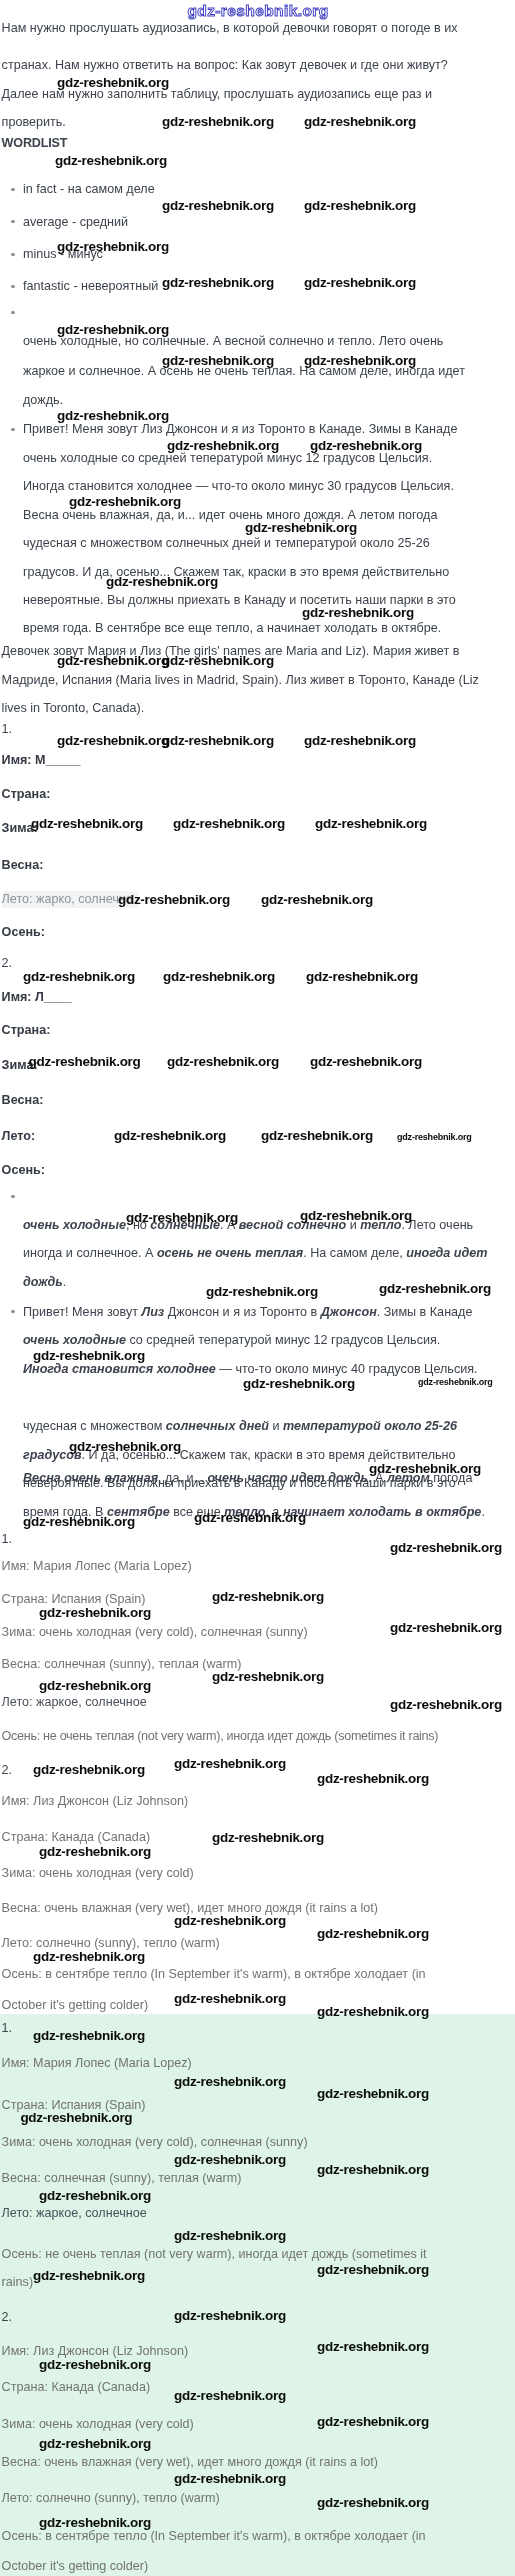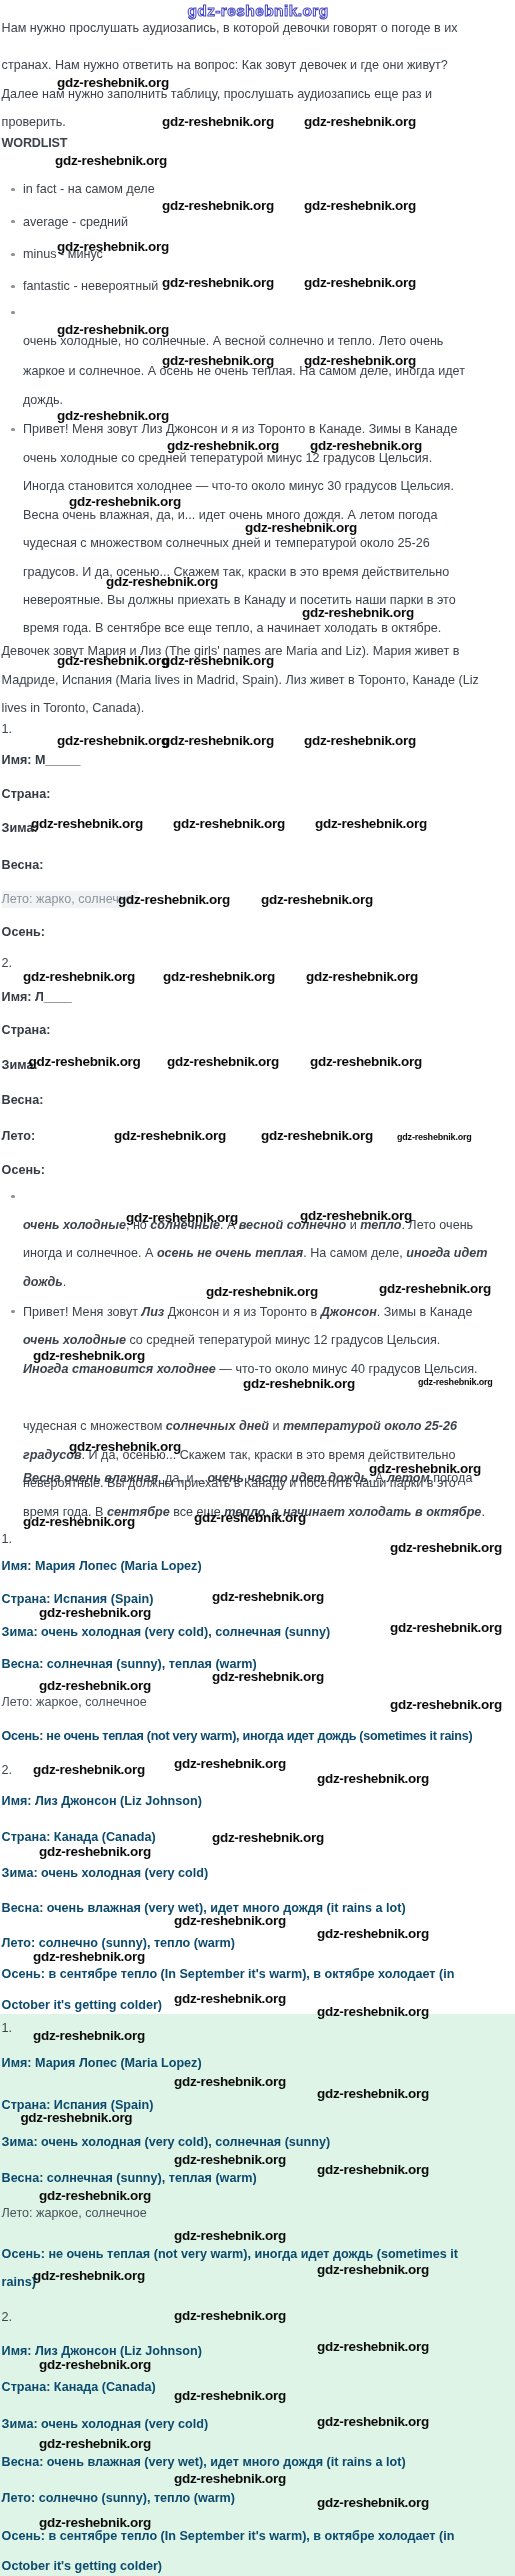--- a/index.html
+++ b/index.html
@@ -5,21 +5,21 @@
   html,body{margin:0;padding:0;background:#ffffff;}
   #page{position:relative;width:516px;height:2576px;background:#ffffff;overflow:hidden;
         font-family:"Liberation Sans",sans-serif;}
   .logo{position:absolute;top:2.4px;left:0;width:100%;text-align:center;
         font-size:15.5px;font-weight:700;letter-spacing:0.4px;
         color:#ffffff;-webkit-text-stroke:1px #4343c3;}
   .ln{position:absolute;left:1.6px;white-space:nowrap;font-size:12.6px;line-height:17px;
       color:#3d434d;font-weight:400;z-index:1;}
   .ind{left:23px;}
   .bold{font-weight:700;color:#353b45;}
-  .ans{font-weight:700;color:#0c4a6e;}
+  .ans{font-weight:400;color:#737373;}
   .reg{font-weight:400;color:#4a515b;}
   .tight{letter-spacing:-0.3px;}
   .muted{color:#8d949c;background:#f1f3f4;padding-right:4.9px;}
   .wordlist-h{font-weight:800;letter-spacing:-0.2px;color:#3d434d;}
   .bi{font-weight:700;font-style:italic;}
   .dot{position:absolute;width:3.3px;height:3.3px;border-radius:50%;background:#8a8f98;z-index:1;}
   .wm{position:absolute;font-weight:700;font-size:13.5px;letter-spacing:-0.3px;
       color:#0b0b0b;white-space:nowrap;z-index:2;}
   .wm-small{font-size:9px;font-weight:600;letter-spacing:-0.2px;}
   #green{position:absolute;left:0;top:2014px;width:516px;height:562px;z-index:0;}

